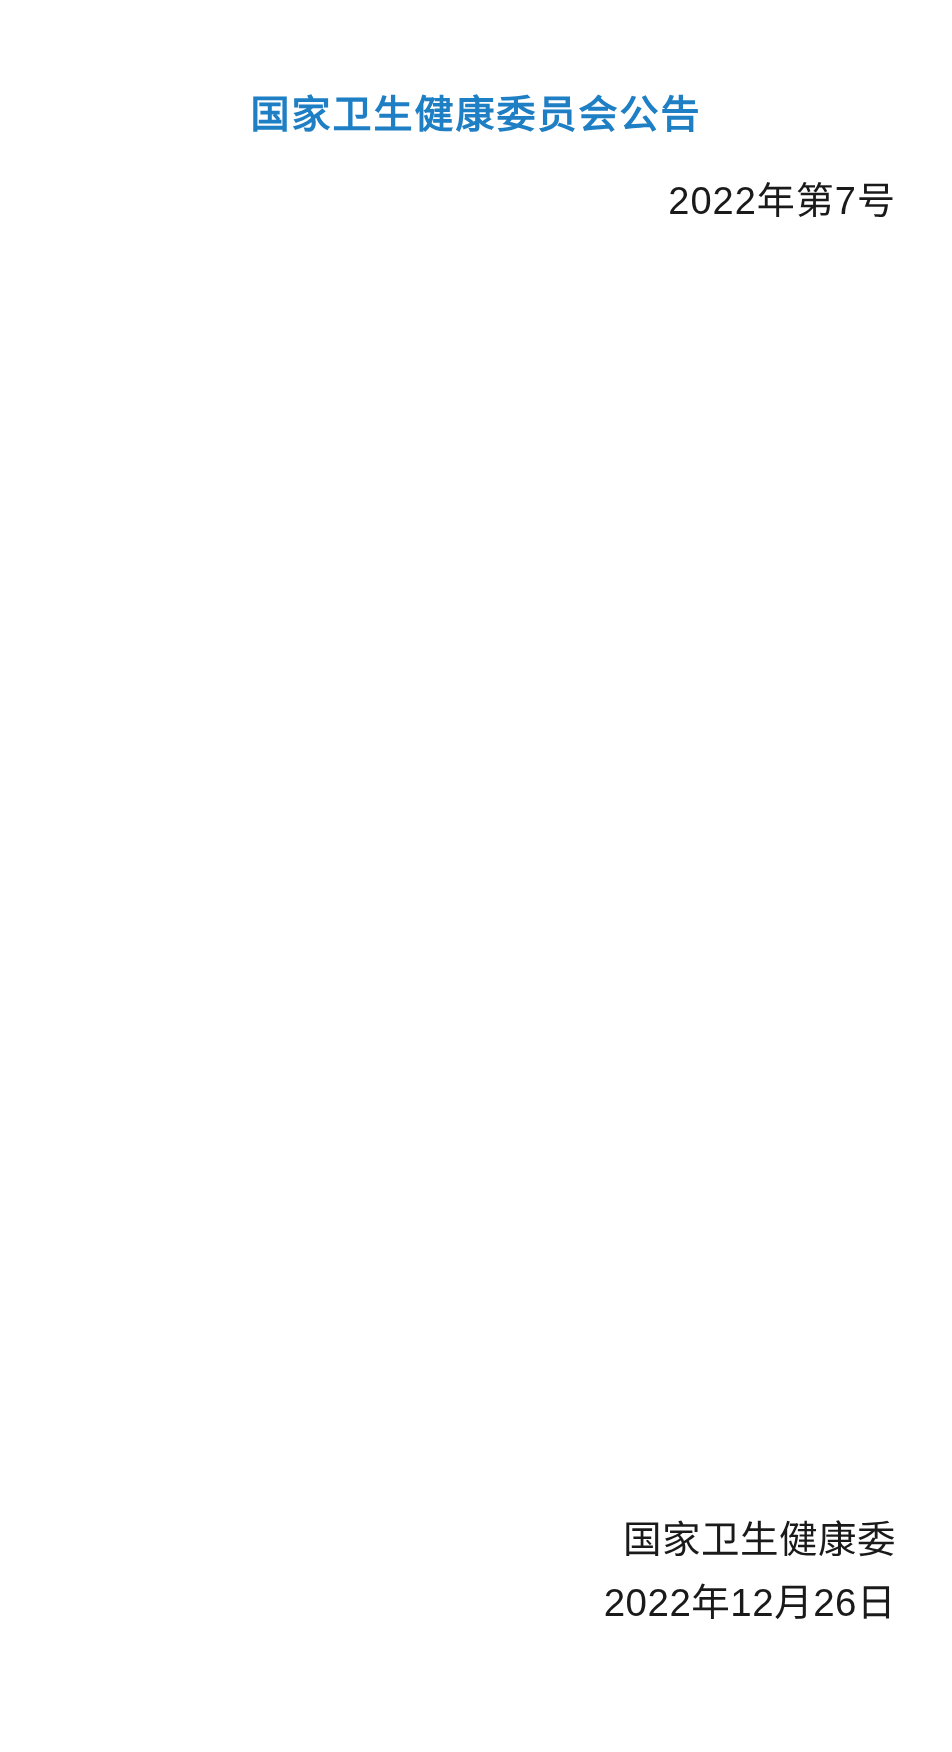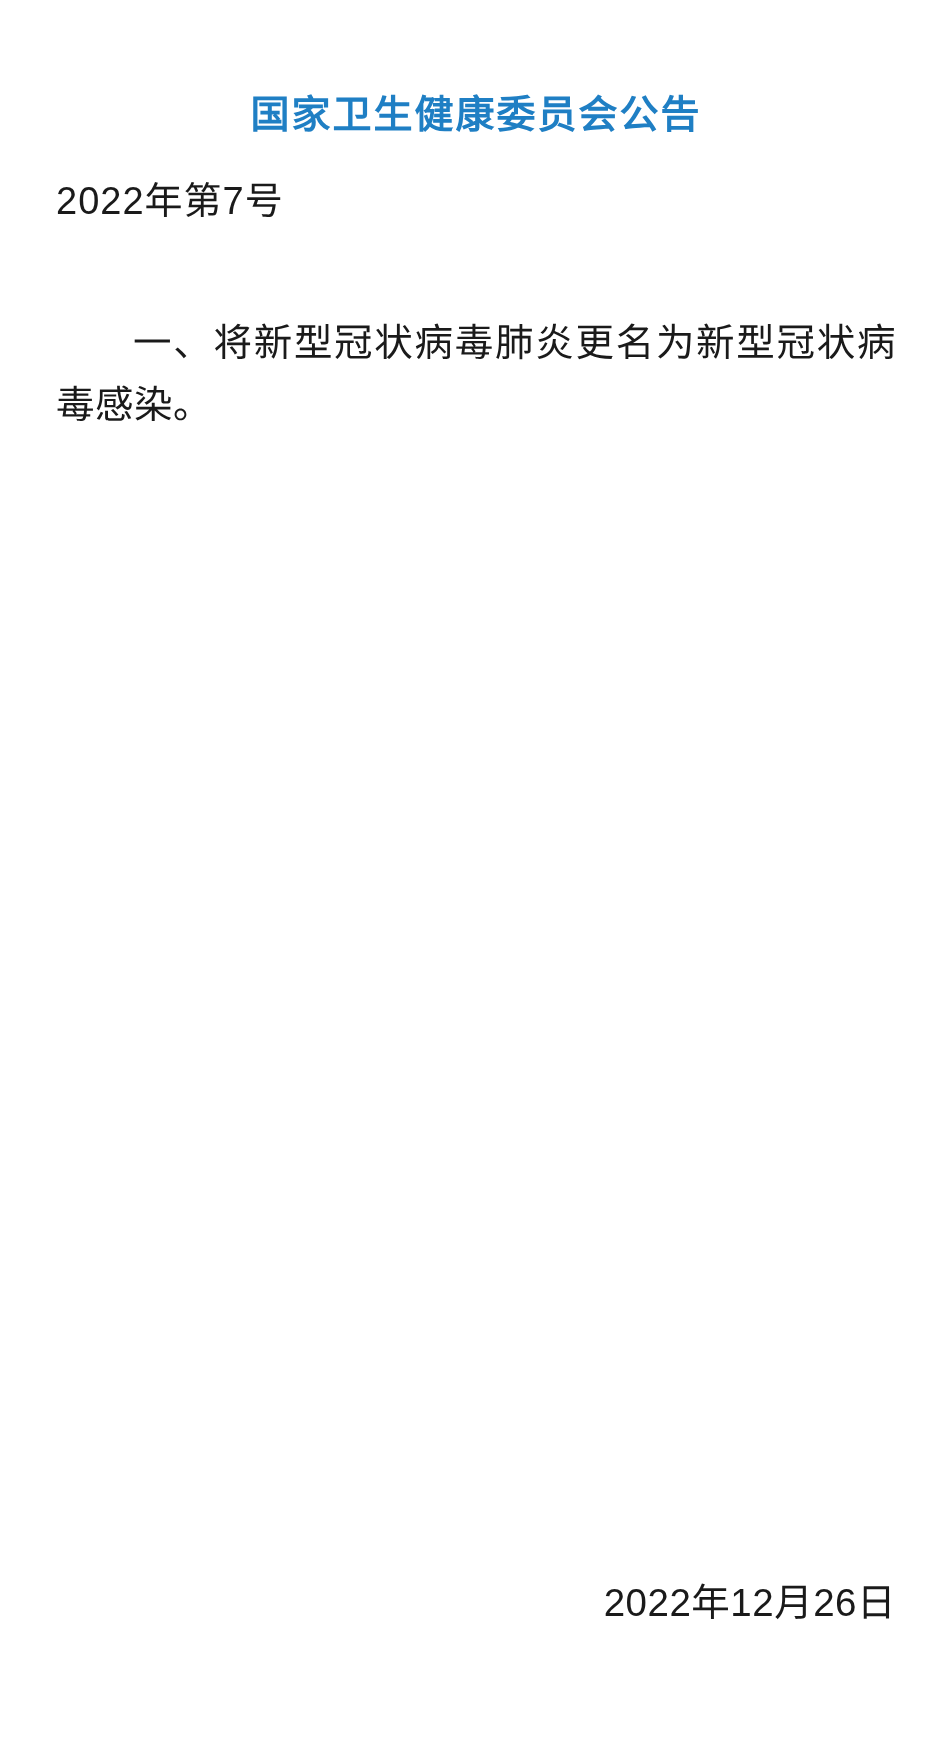--- a/index.html
+++ b/index.html
@@ -28,21 +28,21 @@
     text-align: center;
     font-size: 39px;
     font-weight: bold;
     letter-spacing: 2px;
     color: #1f7fc4;
     line-height: 1.3;
   }
   .doc-number {
     margin: 0;
     padding-top: 36px;
-    text-align: left;
+    text-align: right;
     font-size: 38px;
     font-weight: normal;
     color: #1a1a1a;
     letter-spacing: 1px;
     line-height: 1.3;
   }
   .body-block {
     padding-top: 86px;
   }
   .para {
@@ -75,20 +75,20 @@
 </head>
 <body>
 
 <div class="page">
 
   <h1 class="doc-title">国家卫生健康委员会公告</h1>
 
   <p class="doc-number">2022年第7号</p>
 
   <div class="body-block">
-    <p class="para">一、将新型冠状病毒肺炎更名为新型冠状病毒感染。</p>
   </div>
 
   <div class="signature-block">
+    <div class="sig-line">国家卫生健康委</div>
     <div class="sig-line">2022年12月26日</div>
   </div>
 
 </div>
 
 </body></html>

